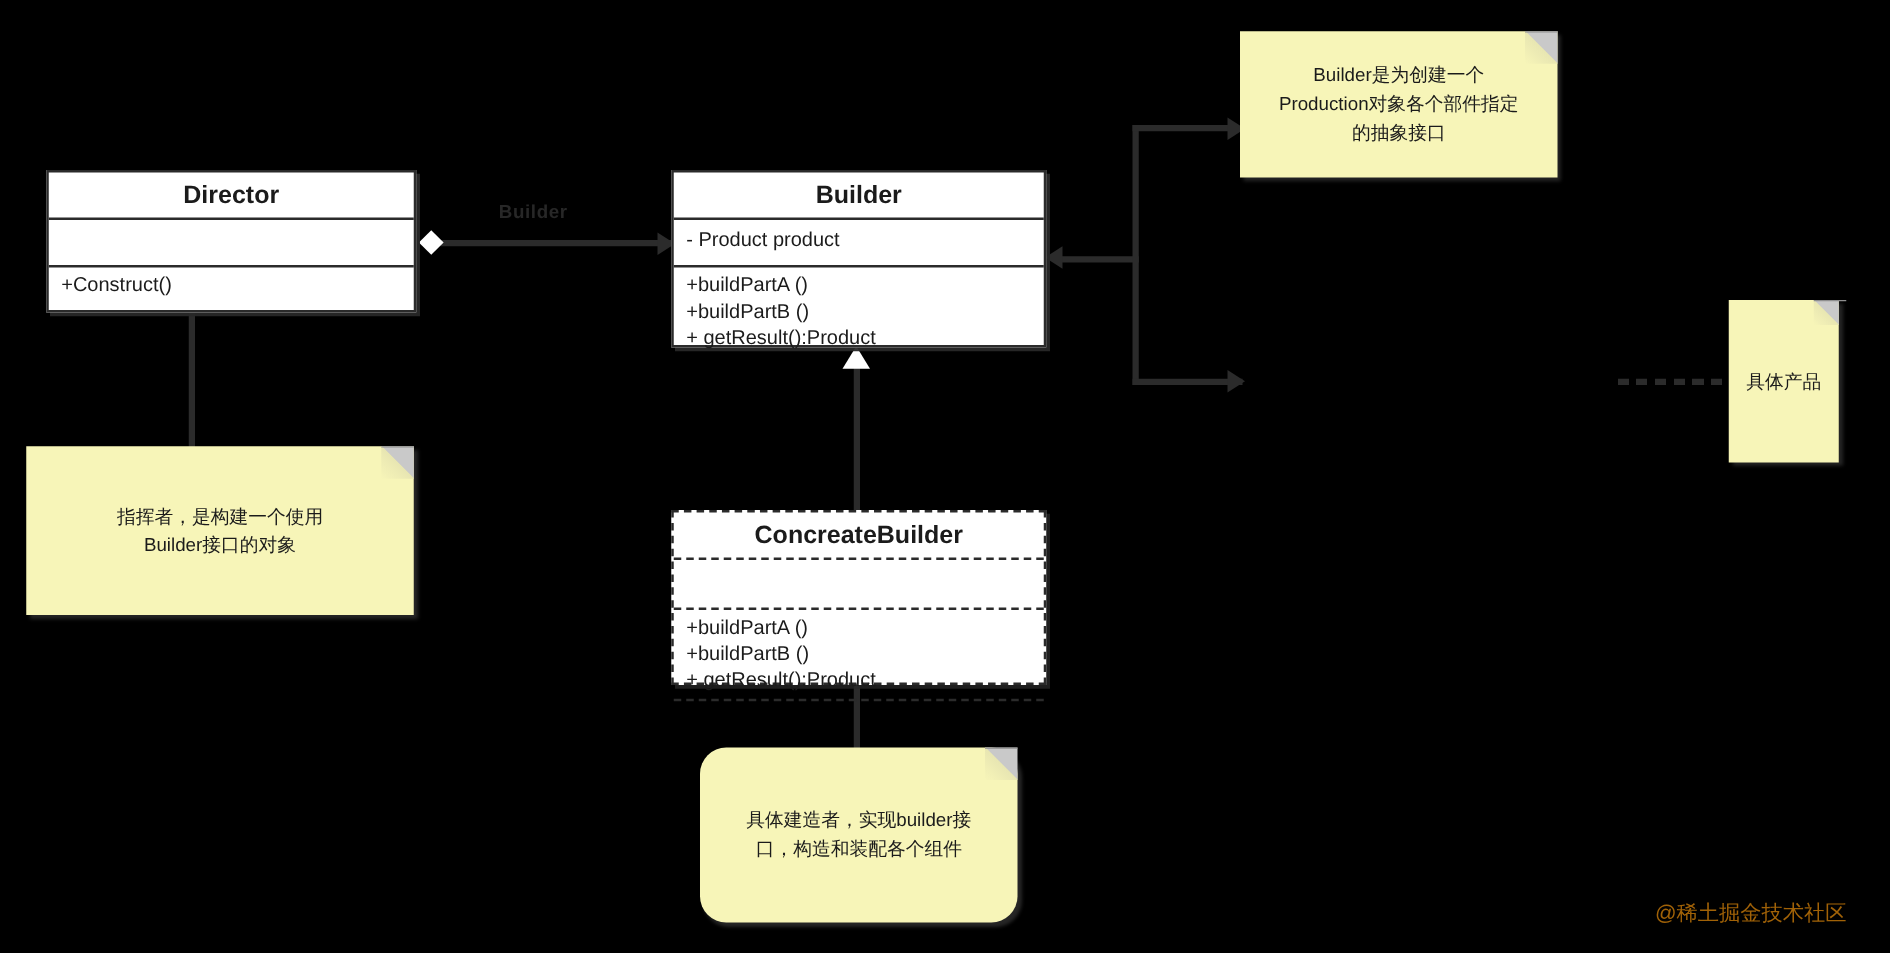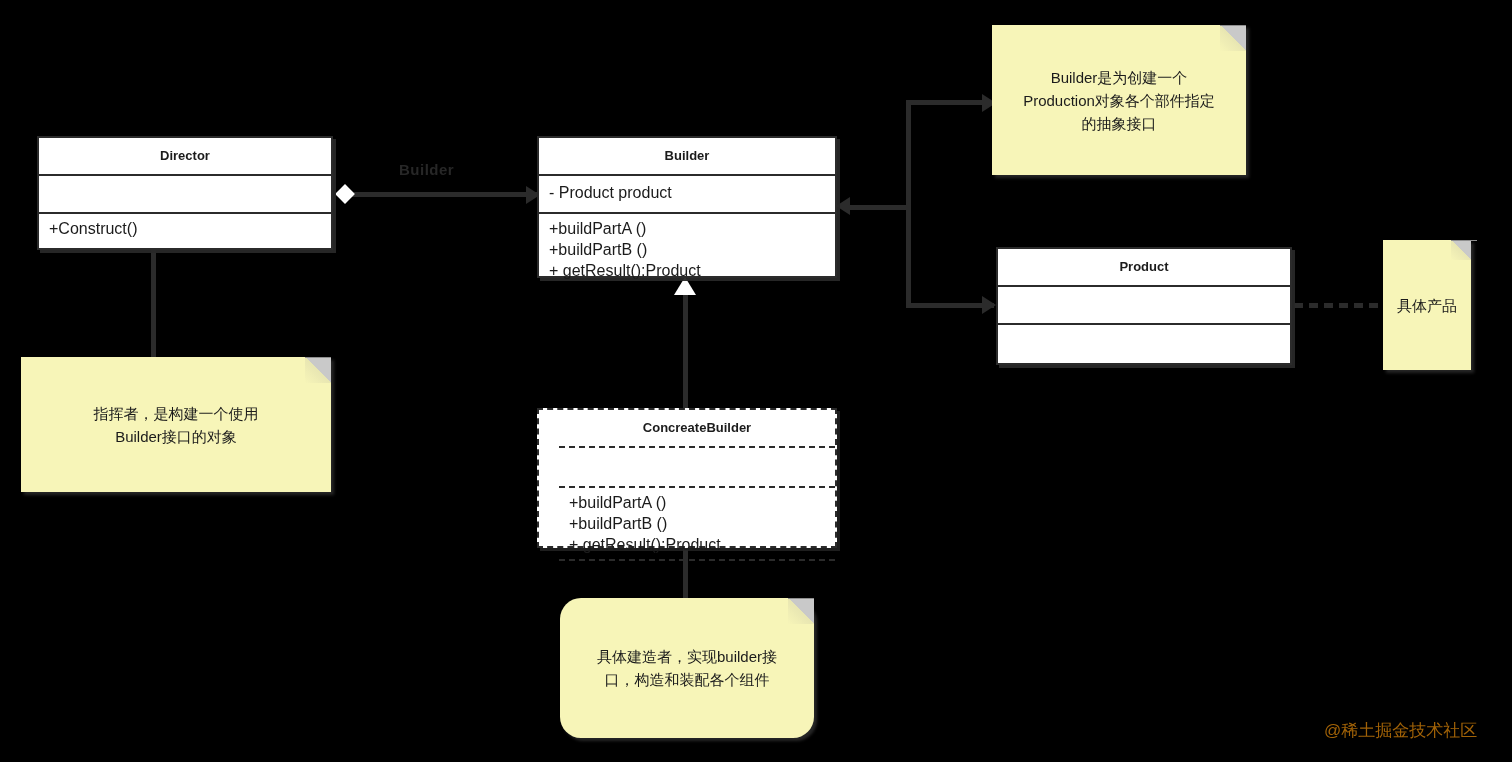--- a/index.html
+++ b/index.html
@@ -35,21 +35,21 @@
     overflow: hidden;
   }
   .uml-class.dashed .uml-compartment {
     border-bottom: 2px dashed #2b2b2b;
   }
   .uml-compartment.last { border-bottom: none; }
 
   .uml-title {
     text-align: center;
     font-weight: bold;
-    font-size: 13px;
+    font-size: 20px;
     line-height: 36px;
     height: 38px;
   }
   .uml-attrs {
     font-size: 16px;
     padding: 6px 8px 6px 10px;
     line-height: 21px;
   }
   .uml-ops {
     font-size: 16px;
@@ -196,49 +196,40 @@
     <div class="uml-compartment uml-attrs" style="height:38px;">
       <div class="uml-row">- Product product</div>
     </div>
     <div class="uml-compartment uml-ops last">
       <div class="uml-row">+buildPartA ()</div>
       <div class="uml-row">+buildPartB ()</div>
       <div class="uml-row">+ getResult():Product</div>
     </div>
   </div>
 
-  <div class="uml-class dashed" style="left:537px; top:408px; width:300px; height:140px;padding-left:20px;">
+  <div class="uml-class dashed" style="left:537px; top:408px; width:300px; height:140px;">
     <div class="uml-compartment uml-title">ConcreateBuilder</div>
     <div class="uml-compartment" style="height:40px;">
       <div class="uml-empty"></div>
     </div>
     <div class="uml-compartment uml-ops last">
       <div class="uml-row">+buildPartA ()</div>
       <div class="uml-row">+buildPartB ()</div>
       <div class="uml-row">+ getResult():Product</div>
     </div>
   </div>
 
-  <div class="uml-class" style="left:996px; top:247px; width:296px; height:118px;">
-    <div class="uml-compartment uml-title">Product</div>
-    <div class="uml-compartment" style="height:38px;">
-      <div class="uml-empty"></div>
-    </div>
-    <div class="uml-compartment last" style="height:38px;">
-      <div class="uml-empty"></div>
-    </div>
-  </div>
 
   <div class="note" style="left:21px; top:357px; width:310px; height:135px;">
     <div class="note-text">指挥者，是构建一个使用
 Builder接口的对象</div>
     <div class="note-fold"></div>
   </div>
 
-  <div class="note" style="left:992px; top:25px; width:254px; height:150px;">
+  <div class="note" style="left:992px; top:25px; width:254px; height:117px;">
     <div class="note-text">Builder是为创建一个
 Production对象各个部件指定
 的抽象接口</div>
     <div class="note-fold"></div>
   </div>
 
   <div class="note" style="left:560px; top:598px; width:254px; height:140px;border-radius:21px;">
     <div class="note-text">具体建造者，实现builder接
 口，构造和装配各个组件</div>
     <div class="note-fold"></div>

